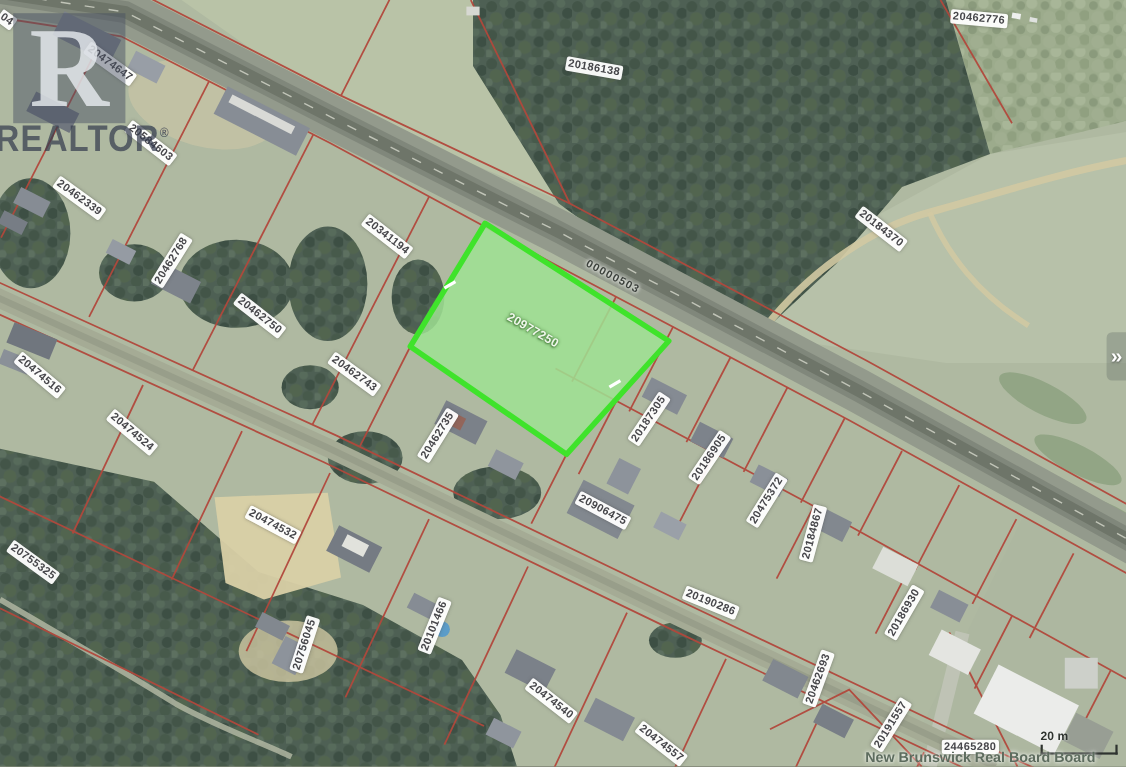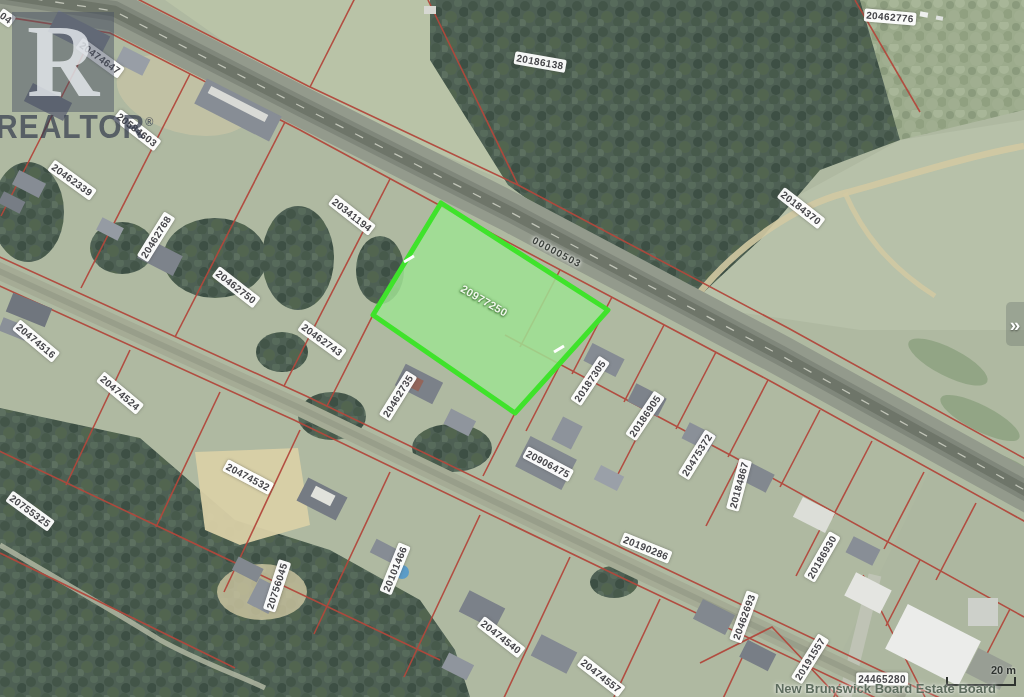--- a/index.html
+++ b/index.html
@@ -23,21 +23,21 @@
   .wm-letter{font-family:"Liberation Serif",serif;font-weight:700;font-size:100px;
        line-height:98px;color:rgba(236,239,243,.78);transform:scaleY(1.04);}
   .wm-text{position:absolute;left:-4px;top:108px;font-weight:700;font-size:30px;
        letter-spacing:1px;color:rgba(52,60,78,.72);transform:scaleY(1.12);
        transform-origin:left top;white-space:nowrap;}
   .wm-text sup{font-size:11px;}
   
   .attribution{position:absolute;right:28px;bottom:1px;font-size:13px;font-weight:700;
        color:#5d6c5e;text-shadow:0 0 3px rgba(255,255,255,.85),0 0 6px rgba(255,255,255,.6);}
   .scalebar{position:absolute;left:946px;top:664px;width:70px;color:#2e332f;
-       font:700 11px "Liberation Sans",sans-serif;text-align:right;
+       font:700 11px "Liberation Sans",sans-serif;text-align:left;
        text-shadow:0 0 2px rgba(255,255,255,.8);}
   .scalebar .bar{height:7px;border-left:2px solid #2e332f;border-right:2px solid #2e332f;
        border-bottom:2px solid #2e332f;margin-top:1px;}
   .expand-tab{position:absolute;right:0;top:302px;width:18px;height:44px;cursor:pointer;
        background:rgba(90,100,95,.30);border-radius:5px 0 0 5px;display:flex;
        align-items:center;justify-content:center;}
   .expand-tab span{color:#fff;font-size:19px;font-weight:700;line-height:1;
        text-shadow:0 1px 2px rgba(0,0,0,.5);}
 </style>
 </head>
@@ -252,14 +252,14 @@
 
   <div class="expand-tab">
     <span>»</span>
   </div>
 
   <div class="scalebar">
     <span>20 m</span>
     <div class="bar"></div>
   </div>
 
-  <div class="attribution">New Brunswick Board Estate Board</div>
+  <div class="attribution">New Brunswick Real Board Board</div>
 </div>
 
 </body></html>

